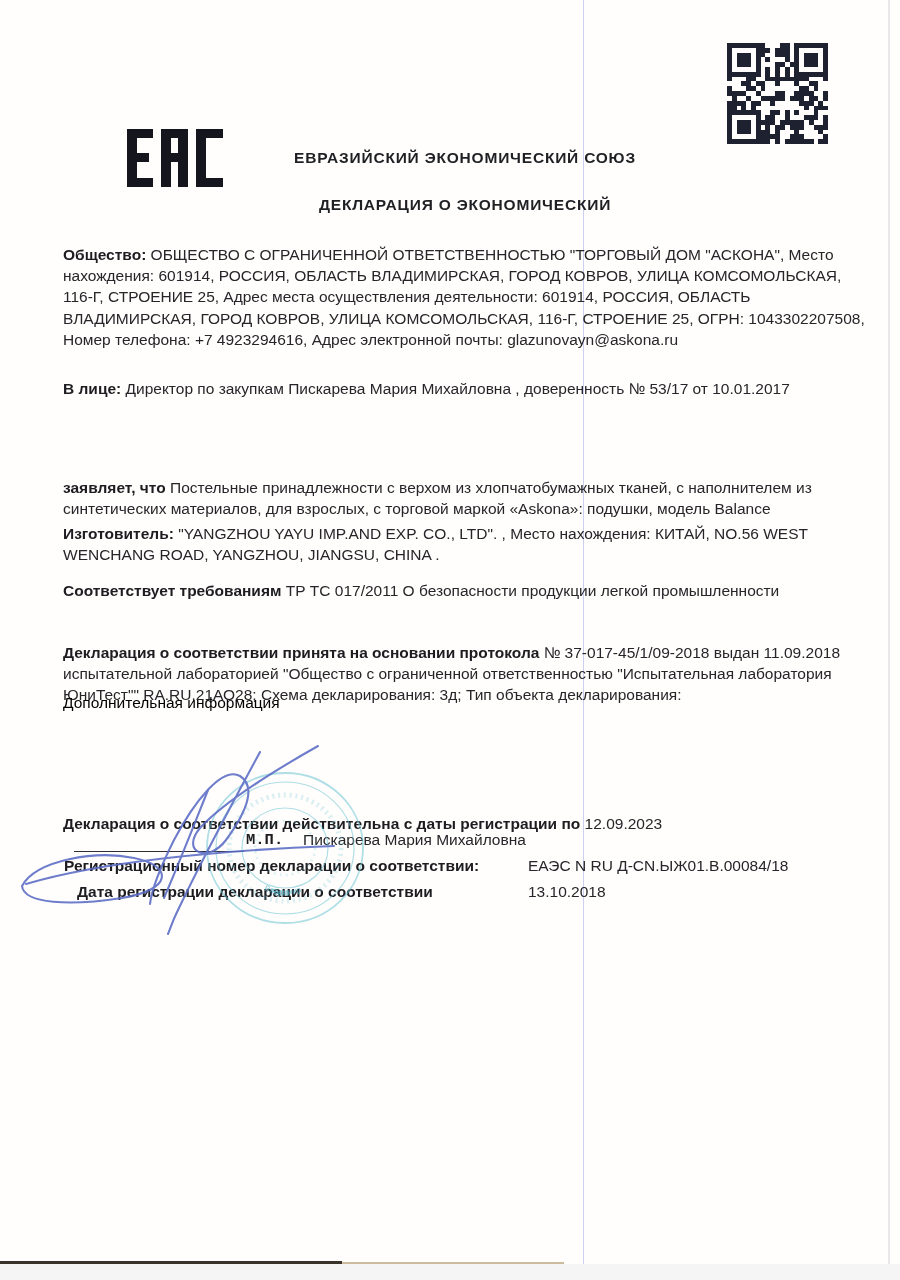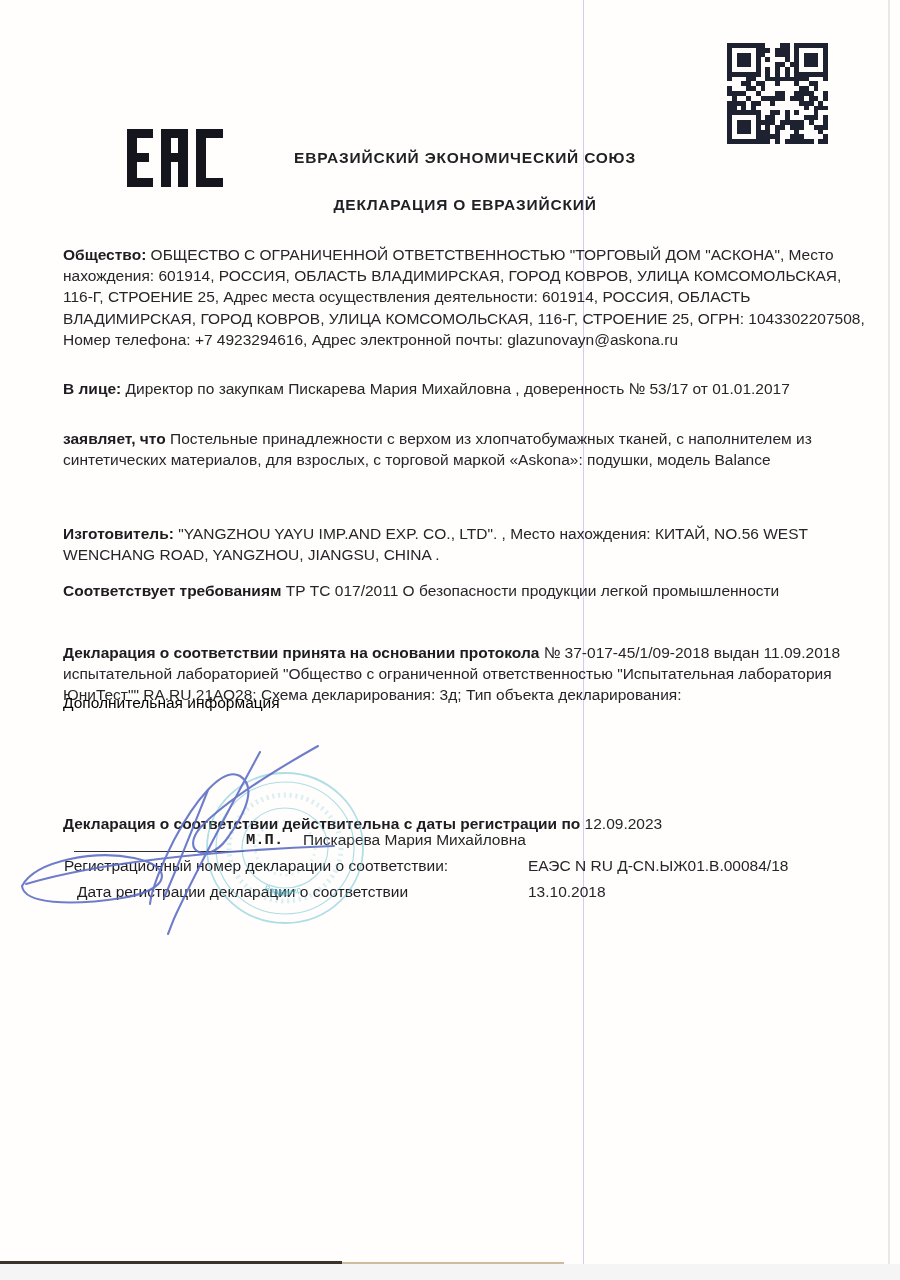--- a/index.html
+++ b/index.html
@@ -37,36 +37,36 @@
   .t-union{top:149px;}
   .t-decl{top:196px;}
 
   .para{
     position:absolute;left:63px;width:806px;
     font-size:15.5px;line-height:21.4px;
   }
   .para b{color:#1d1d21;}
   .p-applicant{top:228px;}
   .p-representative{top:362px;}
-  .p-declares{top:411px;margin-top:17px;}
+  .p-declares{top:460px;margin-top:17px;}
   .p-manufacturer{top:507px;}
   .p-compliance{top:564px;}
   .p-basis{top:626px;}
   .add-heading{position:absolute;left:63px;top:694px;font-size:15.5px;font-weight:normal;color:#000000;}
   .add-body{
     position:absolute;left:63px;top:714px;width:818px;
     font-size:14.7px;line-height:19.2px;white-space:pre-wrap;
   }
   .p-validity{top:797px;}
 
   .sig-line{position:absolute;left:74px;top:832px;width:170px;height:19px;border-bottom:1.6px solid #2f2f33;}
   .mp-label{position:absolute;left:246px;top:831px;font-size:15.5px;font-weight:bold;color:#1d1d21;font-family:Liberation Mono, monospace;}
   .sig-name{position:absolute;left:303px;top:831px;font-size:15.5px;}
 
-  .row-label{position:absolute;font-size:15.5px;font-weight:normal;color:#1d1d21;}
+  .row-label{position:absolute;font-size:15.5px;font-weight:bold;color:#1d1d21;}
   .row-value{position:absolute;left:528px;font-size:15.5px;}
   .reg-label{left:64px;top:857px;}
   .reg-value{top:857px;}
   .date-label{left:77px;top:883px;}
   .date-value{top:883px;}
 
   .signature-svg{position:absolute;left:0;top:728px;pointer-events:none;}
   .stamp-svg{position:absolute;left:200px;top:768px;pointer-events:none;}
 </style>
 </head>
@@ -344,27 +344,27 @@
         <rect x="14" y="20" width="1" height="1"></rect>
         <rect x="15" y="20" width="1" height="1"></rect>
         <rect x="16" y="20" width="1" height="1"></rect>
         <rect x="17" y="20" width="1" height="1"></rect>
         <rect x="19" y="20" width="1" height="1"></rect>
         <rect x="20" y="20" width="1" height="1"></rect>
       </g>
     </svg>
 
   <div class="center-title t-union">ЕВРАЗИЙСКИЙ ЭКОНОМИЧЕСКИЙ СОЮЗ</div>
-  <div class="center-title t-decl">ДЕКЛАРАЦИЯ О ЕВРАЗИЙСКИЙ</div>
+  <div class="center-title t-decl">ДЕКЛАРАЦИЯ О ЭКОНОМИЧЕСКИЙ</div>
 
   <p class="para p-applicant"><b>Общество:</b>
 <span>ОБЩЕСТВО С ОГРАНИЧЕННОЙ ОТВЕТСТВЕННОСТЬЮ "ТОРГОВЫЙ ДОМ "АСКОНА", Место нахождения: 601914, РОССИЯ, ОБЛАСТЬ ВЛАДИМИРСКАЯ, ГОРОД КОВРОВ, УЛИЦА КОМСОМОЛЬСКАЯ, 116-Г, СТРОЕНИЕ 25, Адрес места осуществления деятельности: 601914, РОССИЯ, ОБЛАСТЬ ВЛАДИМИРСКАЯ, ГОРОД КОВРОВ, УЛИЦА КОМСОМОЛЬСКАЯ, 116-Г, СТРОЕНИЕ 25, ОГРН: 1043302207508, Номер телефона: +7 4923294616, Адрес электронной почты: glazunovayn@askona.ru</span></p>
 
   <p class="para p-representative"><b>В лице:</b>
-<span>Директор по закупкам Пискарева Мария Михайловна , доверенность № 53/17 от 01.01.2017</span></p>
+<span>Директор по закупкам Пискарева Мария Михайловна , доверенность № 53/17 от 10.01.2017</span></p>
 
   <p class="para p-declares"><b>заявляет, что</b>
 <span>Постельные принадлежности с верхом из хлопчатобумажных тканей, с наполнителем из синтетических материалов, для взрослых, с торговой маркой «Askona»: подушки, модель Balance</span></p>
 
   <p class="para p-manufacturer"><b>Изготовитель:</b>
 <span>"YANGZHOU YAYU IMP.AND EXP. CO., LTD". , Место нахождения: КИТАЙ, NO.56 WEST WENCHANG ROAD, YANGZHOU, JIANGSU, CHINA .</span></p>
 
   <p class="para p-compliance"><b>Соответствует требованиям</b>
 <span>ТР ТС 017/2011 О безопасности продукции легкой промышленности</span></p>
 

